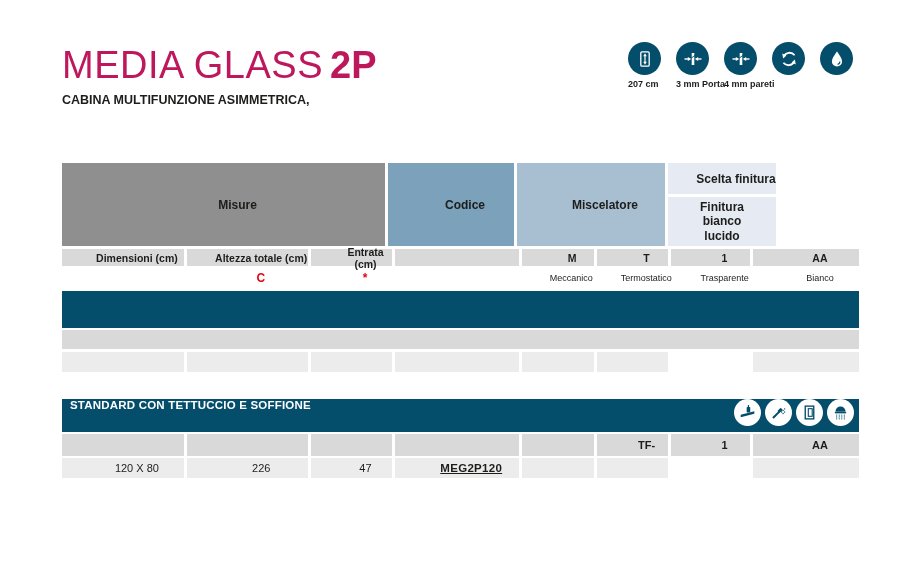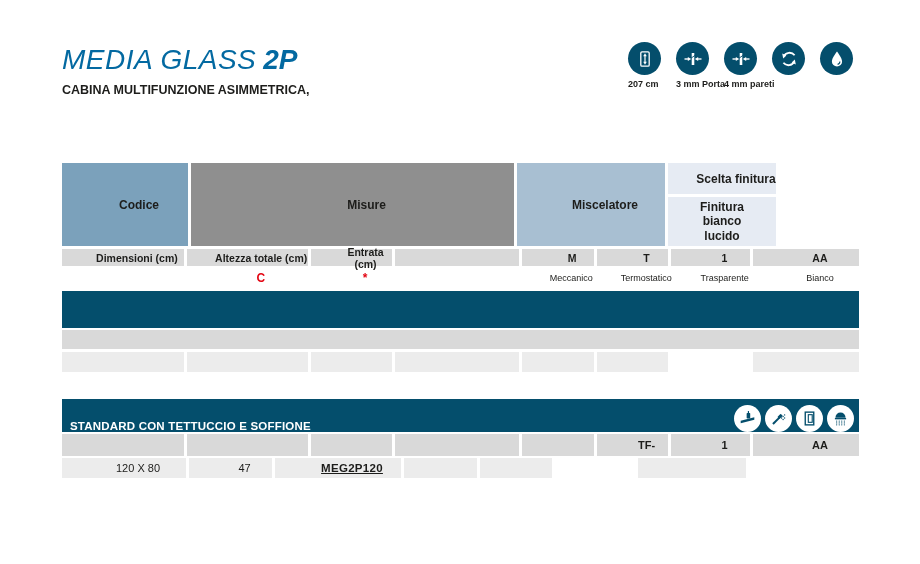--- a/index.html
+++ b/index.html
@@ -1,21 +1,21 @@
 <!DOCTYPE html>
 <html><head>
 <meta charset="utf-8">
 <style>
   html,body{margin:0;padding:0;background:#fff;}
   .page{position:relative;width:920px;height:564px;background:#fff;overflow:hidden;
         font-family:"Liberation Sans",sans-serif;color:#1d1d1b;}
 
   
   .title-block{position:absolute;left:62px;top:46px;}
-  .title-line{font-size:28px;line-height:1;letter-spacing:.5px;color:#0369a1;white-space:nowrap;font-style:italic;}
+  .title-line{font-size:38px;line-height:1;letter-spacing:.5px;color:#be185d;white-space:nowrap;}
   .title-line .t-reg{font-weight:400;}
   .title-line .t-bold{font-weight:700;margin-left:7px;letter-spacing:0;}
   .subtitle{margin-top:9px;font-size:12.5px;font-weight:700;line-height:1.25;color:#1d1d1b;}
 
   
   .badges{position:absolute;left:628px;top:42px;display:flex;gap:14px;}
   .badge{display:flex;flex-direction:column;align-items:flex-start;width:34px;}
   .badge-circle{width:33px;height:33px;border-radius:50%;background:#044e6c;
                 display:flex;align-items:center;justify-content:center;}
   .badge-label{margin-top:4px;font-size:9px;font-weight:700;white-space:nowrap;color:#1d1d1b;}
@@ -43,21 +43,21 @@
   .note-row{height:24px;background:#fff;}
   .note-red{color:#e30613;font-weight:700;font-size:12px;}
   .note-sm{font-size:9px;font-weight:400;color:#1d1d1b;}
 
   .band-dark{height:37px;background:#044e6c;margin-top:1px;}
   .band-gray{height:19px;background:#d9d9d9;margin-top:2px;}
   .light-row{margin-top:3px;height:20px;}
   .light-cell{background:#ececec;}
   .ghost-cell{background:transparent;}
 
-  .section-band{margin-top:27px;height:33px;background:#044e6c;display:flex;align-items:flex-end;}
+  .section-band{margin-top:27px;height:33px;background:#044e6c;display:flex;align-items:flex-start;}
   .section-title{color:#fff;font-weight:700;font-size:11.5px;letter-spacing:.2px;padding-left:8px;}
   .section-icons{margin-left:auto;display:flex;gap:4px;padding-right:5px;}
   .sec-circle{width:27px;height:27px;border-radius:50%;background:#fff;
               display:flex;align-items:center;justify-content:center;}
 
   .opt-row{margin-top:2px;height:22px;}
   .opt-cell{background:#d9d9d9;font-weight:700;font-size:11px;}
   .data-row{margin-top:2px;height:20px;}
   .data-cell{background:#ececec;font-size:11px;}
   .data-bold{font-weight:700;font-size:11.5px;letter-spacing:.3px;text-decoration:underline;}
@@ -130,22 +130,22 @@
           <path d="M10 2.6 C10 2.6 4.9 9 4.9 12.4 A5.1 5.1 0 0 0 15.1 12.4 C15.1 9 10 2.6 10 2.6 Z" fill="#fff"></path>
           <path d="M12.9 12.6 A2.9 2.9 0 0 1 10.6 15.4" fill="none" stroke="#044e6c" stroke-width="1.1"></path>
         </svg>
       </div>
     </div>
   </div>
 
   <div class="spec-table">
 
     <div class="trow hdr-row">
+      <div class="cell span-misure g-misure">Misure</div>
       <div class="cell c4 g-codice">Codice</div>
-      <div class="cell span-misure g-misure">Misure</div>
       <div class="cell span-misc g-misc">Miscelatore</div>
       <div class="c8 col8-stack">
         <div class="cell g-scelta" style="width:100%">Scelta finitura</div>
         <div class="cell g-finitura" style="width:100%">Finitura bianco lucido</div>
       </div>
     </div>
 
     <div class="trow sub-row">
       <div class="cell c1 sub-cell">Dimensioni (cm)</div>
       <div class="cell c2 sub-cell">Altezza totale (cm)</div>
@@ -239,20 +239,21 @@
       <div class="cell c3 opt-cell"></div>
       <div class="cell c4 opt-cell"></div>
       <div class="cell c5 opt-cell"></div>
       <div class="cell c6 opt-cell">TF-</div>
       <div class="cell c7 opt-cell">1</div>
       <div class="cell c8 opt-cell">AA</div>
     </div>
 
     <div class="trow data-row">
       <div class="cell c1 data-cell">120 X 80</div>
+      <div class="cell c2 data-cell">226</div>
       <div class="cell c3 data-cell">47</div>
       <div class="cell c4 data-cell data-bold">MEG2P120</div>
       <div class="cell c5 data-cell"></div>
       <div class="cell c6 data-cell"></div>
       <div class="cell c7 ghost-cell"></div>
       <div class="cell c8 data-cell"></div>
     </div>
 
   </div>
 </div>

